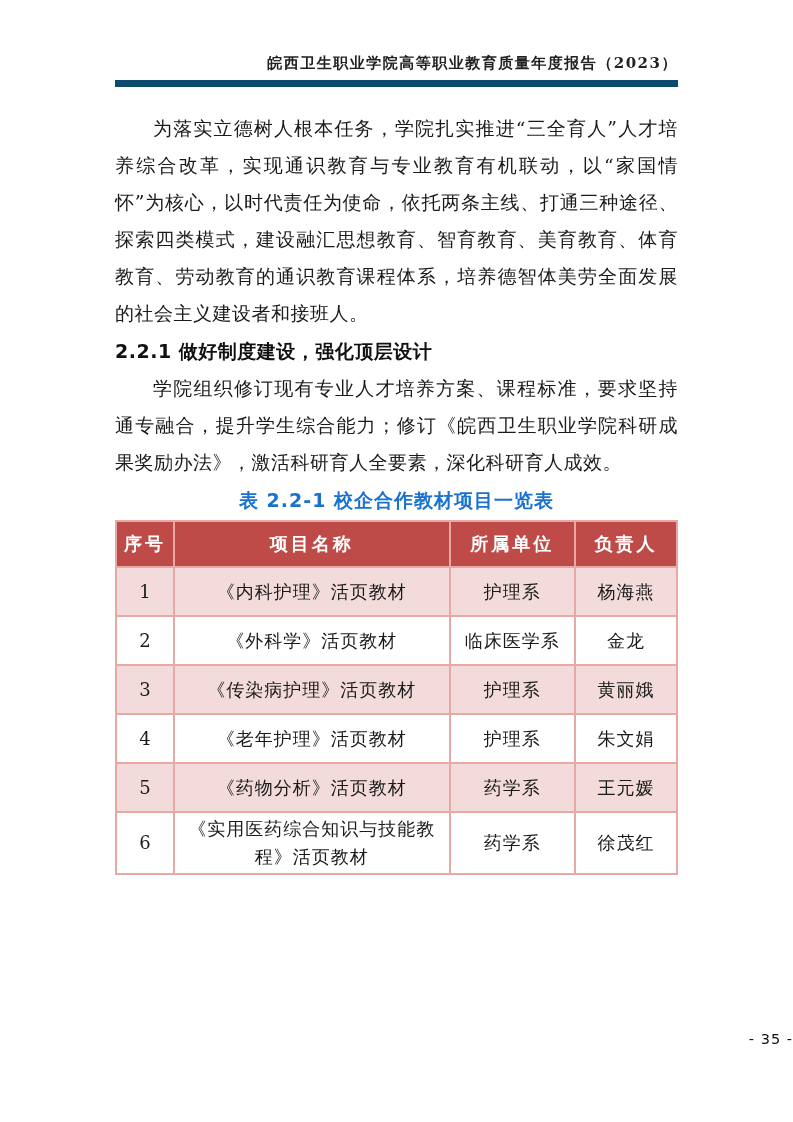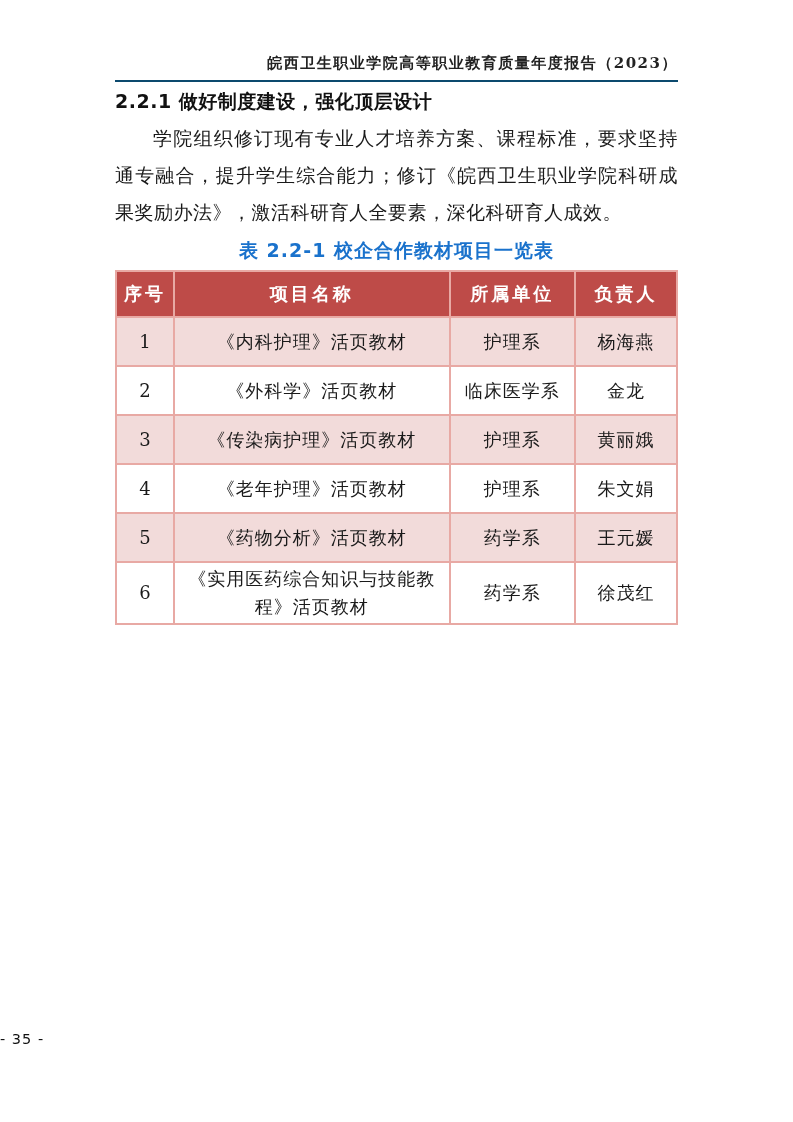--- a/index.html
+++ b/index.html
@@ -11,21 +11,21 @@
     overflow: hidden;
     font-family: "DejaVu Serif", "Liberation Serif", serif;
     color: #1a1a1a;
   }
 
   
   .running-header {
     margin: 0 115px;
     padding-top: 54px;
     padding-bottom: 7px;
-    border-bottom: 2px solid #0c4a6e;
+    border-bottom: 7px solid #0c4a6e;
     text-align: right;
     font-size: 15px;
     font-weight: bold;
     letter-spacing: 1.5px;
     color: #222;
     white-space: nowrap;
   }
 
   
   .content { margin: 0 115px; }
@@ -91,36 +91,37 @@
   }
   .project-table td.col0 { font-family: "DejaVu Serif", "Liberation Serif", serif; letter-spacing: 0; }
   .project-table tr.row-pink td { background: var(--row-pink, #F2DBDA); }
   .project-table tr.row-white td { background: #ffffff; }
 
   .page-footer {
     position: absolute;
     top: 1031px;
     left: 0;
     width: 100%;
-    text-align: left;
+    text-align: right;
     font-size: 14.5px;
     color: #111;
     letter-spacing: 1px;
     font-family: "DejaVu Sans", "Liberation Sans", sans-serif;
   }
 </style>
 </head>
 <body>
 
 <div class="page">
 
   <div class="running-header">皖西卫生职业学院高等职业教育质量年度报告（2023）</div>
 
   <div class="content">
 
+    <p class="body-para first">为落实立德树人根本任务，学院扎实推进“三全育人”人才培养综合改革，实现通识教育与专业教育有机联动，以“家国情怀”为核心，以时代责任为使命，依托两条主线、打通三种途径、探索四类模式，建设融汇思想教育、智育教育、美育教育、体育教育、劳动教育的通识教育课程体系，培养德智体美劳全面发展的社会主义建设者和接班人。</p>
 
     <h3 class="section-heading">2.2.1 做好制度建设，强化顶层设计</h3>
 
     <p class="body-para">学院组织修订现有专业人才培养方案、课程标准，要求坚持通专融合，提升学生综合能力；修订《皖西卫生职业学院科研成果奖励办法》，激活科研育人全要素，深化科研育人成效。</p>
 
 
 
     <div class="table-caption">表 2.2-1 校企合作教材项目一览表</div>
 
     <table class="project-table">

